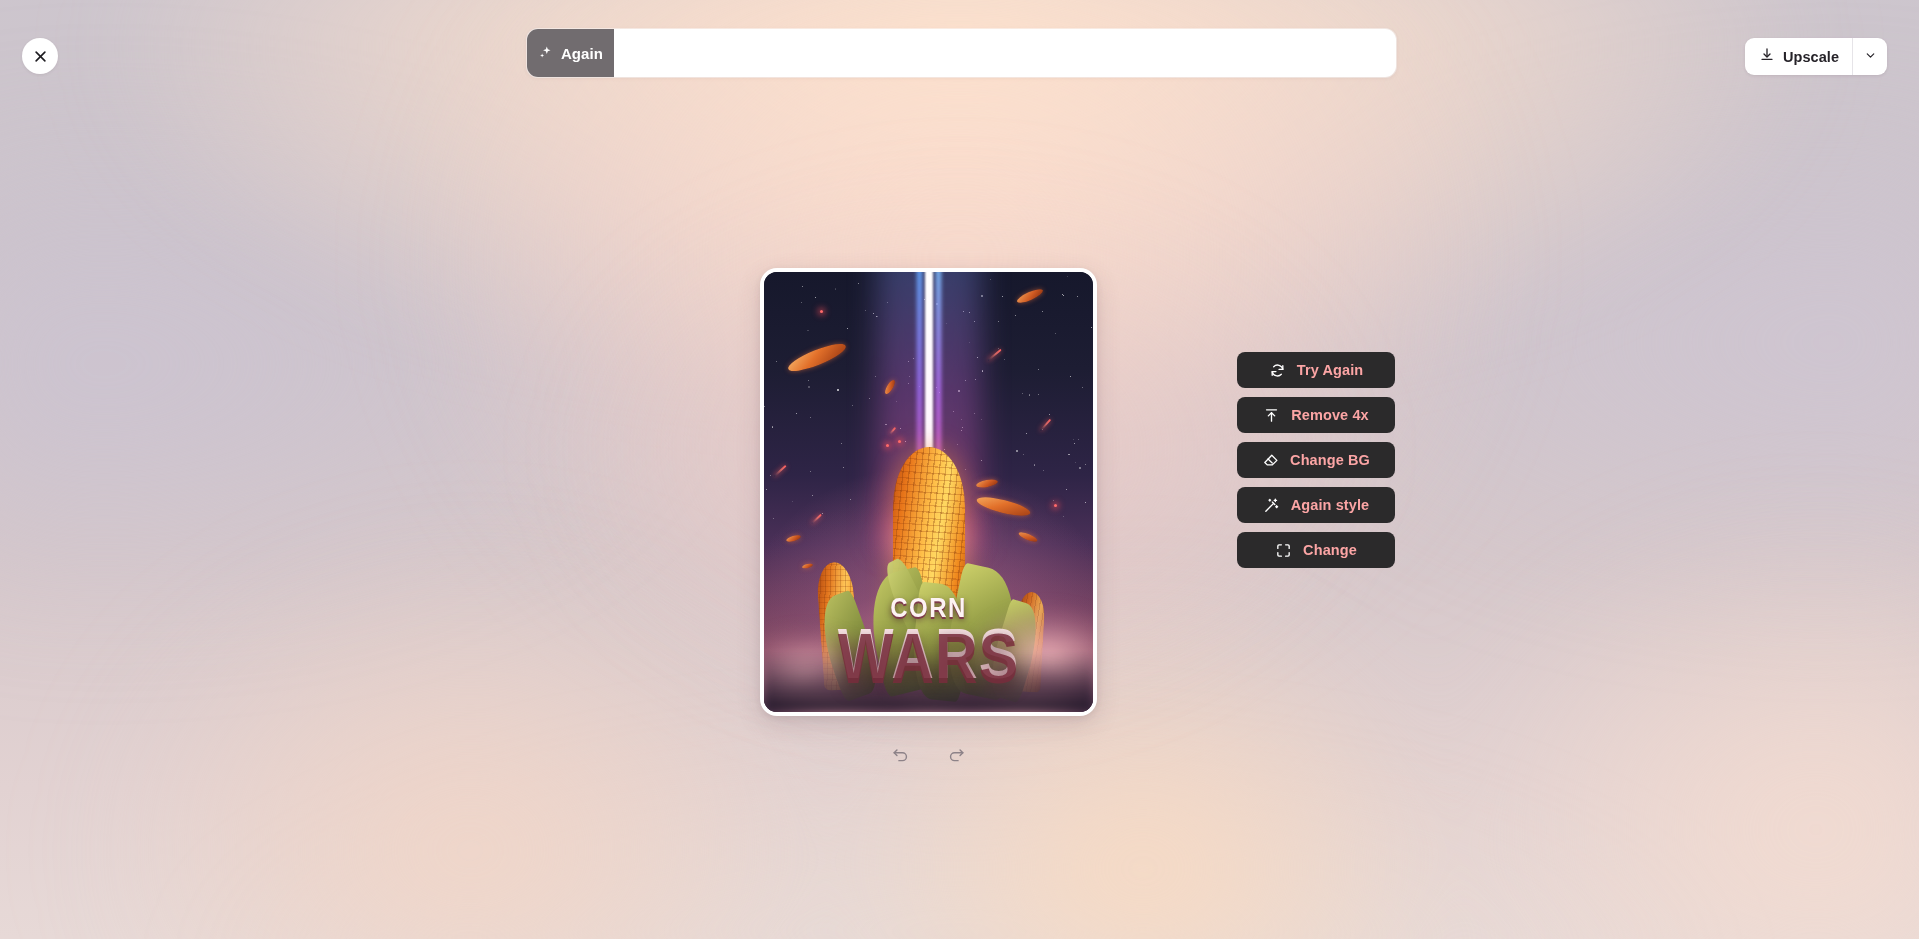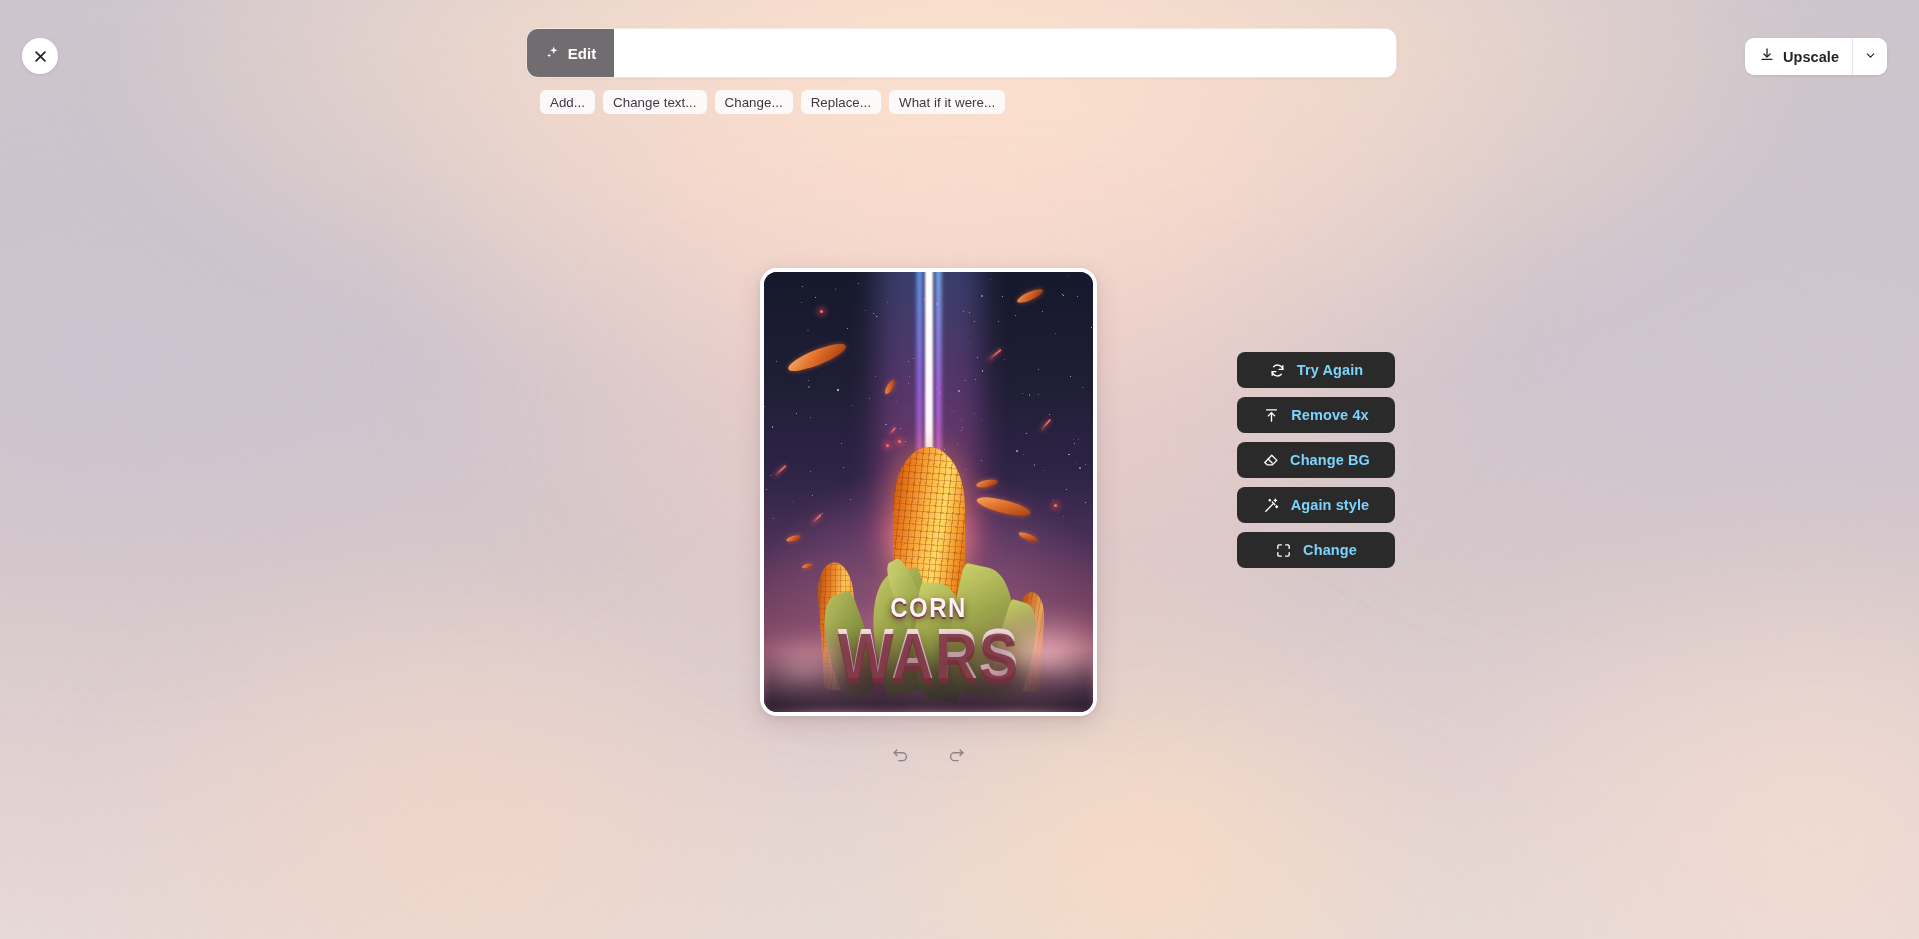--- a/index.html
+++ b/index.html
@@ -400,21 +400,21 @@
     display: flex;
     flex-direction: column;
     gap: 9px;
   }
   .action-btn {
     width: 158px;
     height: 36px;
     border-radius: 8px;
     background: #2b2a2b;
     border: none;
-    color: #7dd3fc;
+    color: #fca5a5;
     font-family: "Liberation Sans", sans-serif;
     font-size: 14.5px;
     font-weight: bold;
     display: flex;
     align-items: center;
     justify-content: center;
     gap: 11px;
     cursor: pointer;
     letter-spacing: 0.1px;
   }
@@ -443,32 +443,25 @@
 
   <div id="prompt-wrap">
     <div id="prompt-bar">
       <button id="edit-btn">
         <span class="ic">
           <svg width="16" height="16" viewBox="0 0 24 24" fill="#ffffff">
             <path d="M13.2 2.4l1.5 4.1 4.1 1.5-4.1 1.5-1.5 4.1-1.5-4.1-4.1-1.5 4.1-1.5z"></path>
             <path d="M6.2 12.6l.85 2.3 2.3.85-2.3.85-.85 2.3-.85-2.3-2.3-.85 2.3-.85z"></path>
           </svg>
         </span>
-        <span>Edit</span>
+        <span>Again</span>
       </button>
     </div>
   </div>
 
-  <div id="chips">
-    <button class="chip">Add...</button>
-    <button class="chip">Change text...</button>
-    <button class="chip">Change...</button>
-    <button class="chip">Replace...</button>
-    <button class="chip">What if it were...</button>
-  </div>
 
   <div id="download-group">
     <button id="download-btn">
       <span class="ic">
         <svg width="16" height="16" viewBox="0 0 24 24" fill="none" stroke="#262329" stroke-width="2" stroke-linecap="round" stroke-linejoin="round">
           <path d="M12 3v11"></path>
           <path d="M7.5 10.5L12 15l4.5-4.5"></path>
           <path d="M4.5 18.5h15"></path>
         </svg>
       </span>

